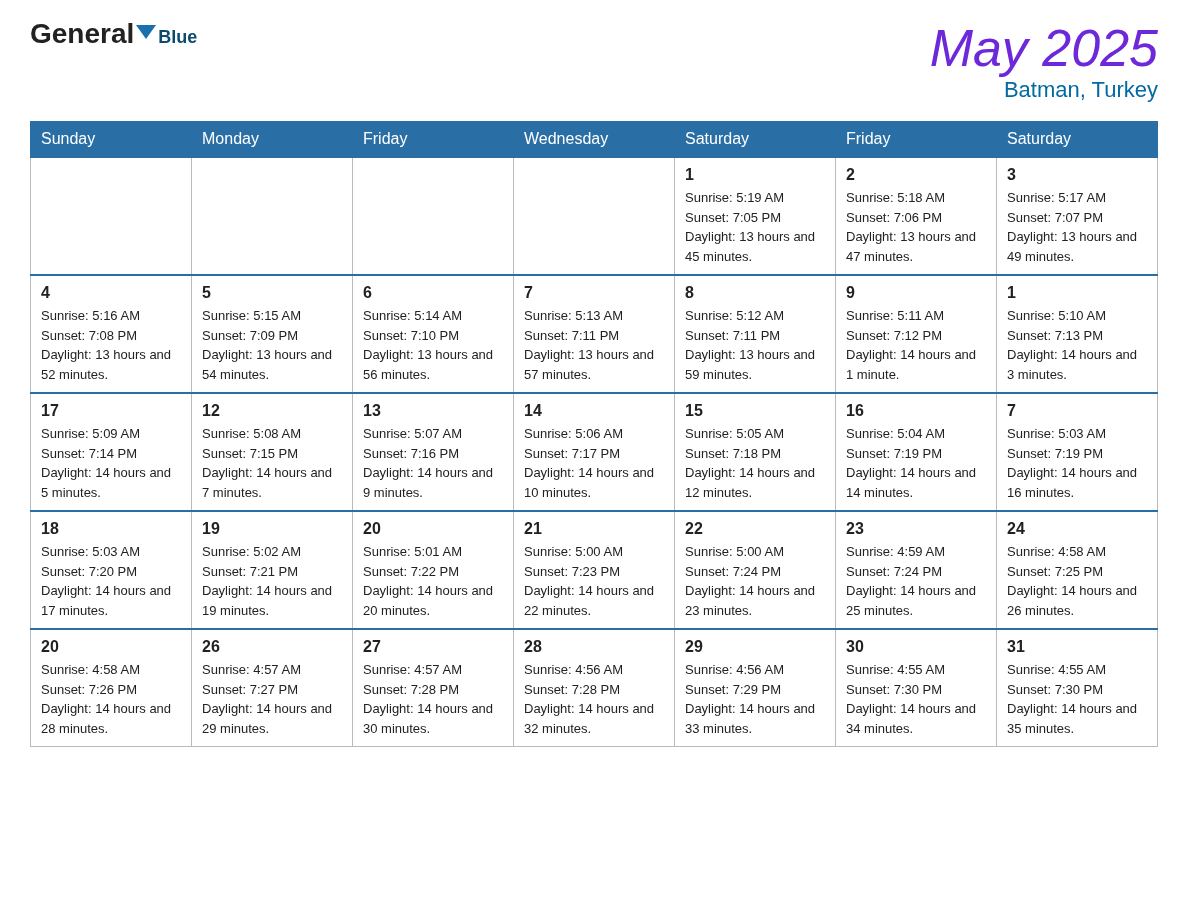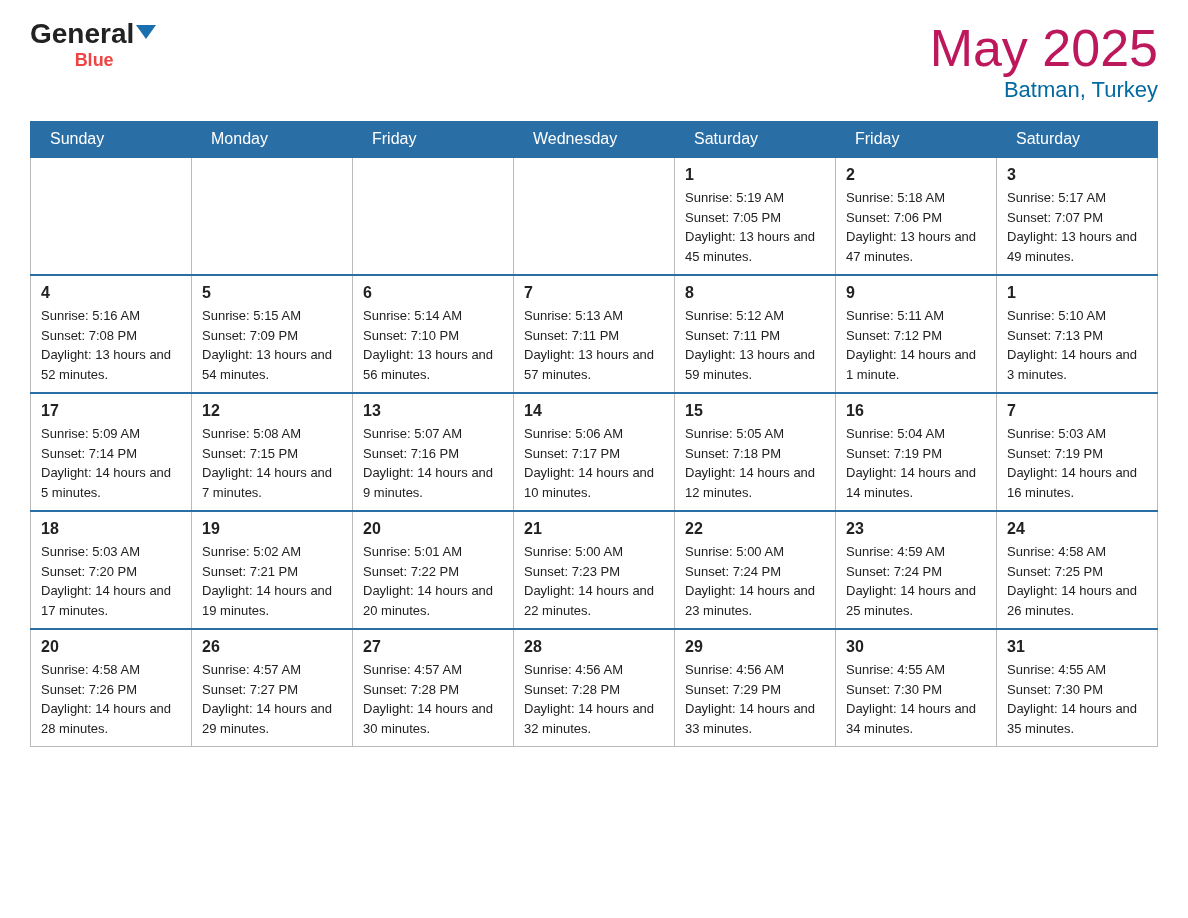--- a/index.html
+++ b/index.html
@@ -12,22 +12,22 @@
       padding: 20px 30px;
     }
     .header-row {
       display: flex;
       justify-content: space-between;
       align-items: flex-start;
       margin-bottom: 18px;
     }
     .logo-area {
       display: flex;
-      flex-direction: column;
-      align-items: center;
+      flex-direction: row;
+      align-items: flex-end;
     }
     .logo-text {
       font-size: 28px;
       font-weight: bold;
       color: #222;
       line-height: 1;
     }
     .logo-triangle {
       display: inline-block;
       width: 0;
@@ -35,49 +35,50 @@
       border-left: 10px solid transparent;
       border-right: 10px solid transparent;
       border-top: 14px solid #1a6faf;
       margin-left: 2px;
       vertical-align: middle;
       position: relative;
       top: -4px;
     }
     .logo-sub {
       font-size: 18px;
-      color: #ef4444;
+      color: #0c4a6e;
       font-weight: bold;
       margin-top: 2px;
       margin-left: 2px;
     }
     .title-area {
       text-align: right;
     }
     .month-title {
       font-size: 52px;
       font-weight: normal;
-      color: #be185d;
+      color: #6d28d9;
       line-height: 1.1;
+      font-style: italic;
     }
     .location-title {
       font-size: 22px;
       color: #0369a1;
       font-weight: normal;
     }
     .calendar-table {
       width: 100%;
       border-collapse: collapse;
       border: 1px solid #999;
     }
     .calendar-table th {
       background-color: #2a6ea6;
       color: #fff;
       text-align: left;
-      padding: 8px 19px;
+      padding: 8px 10px;
       font-size: 16px;
       font-weight: normal;
       border: 1px solid #2a6ea6;
     }
     .calendar-table td {
       vertical-align: top;
       padding: 8px 10px;
       border: 1px solid #bbb;
       width: 14.28%;
       min-height: 90px;

